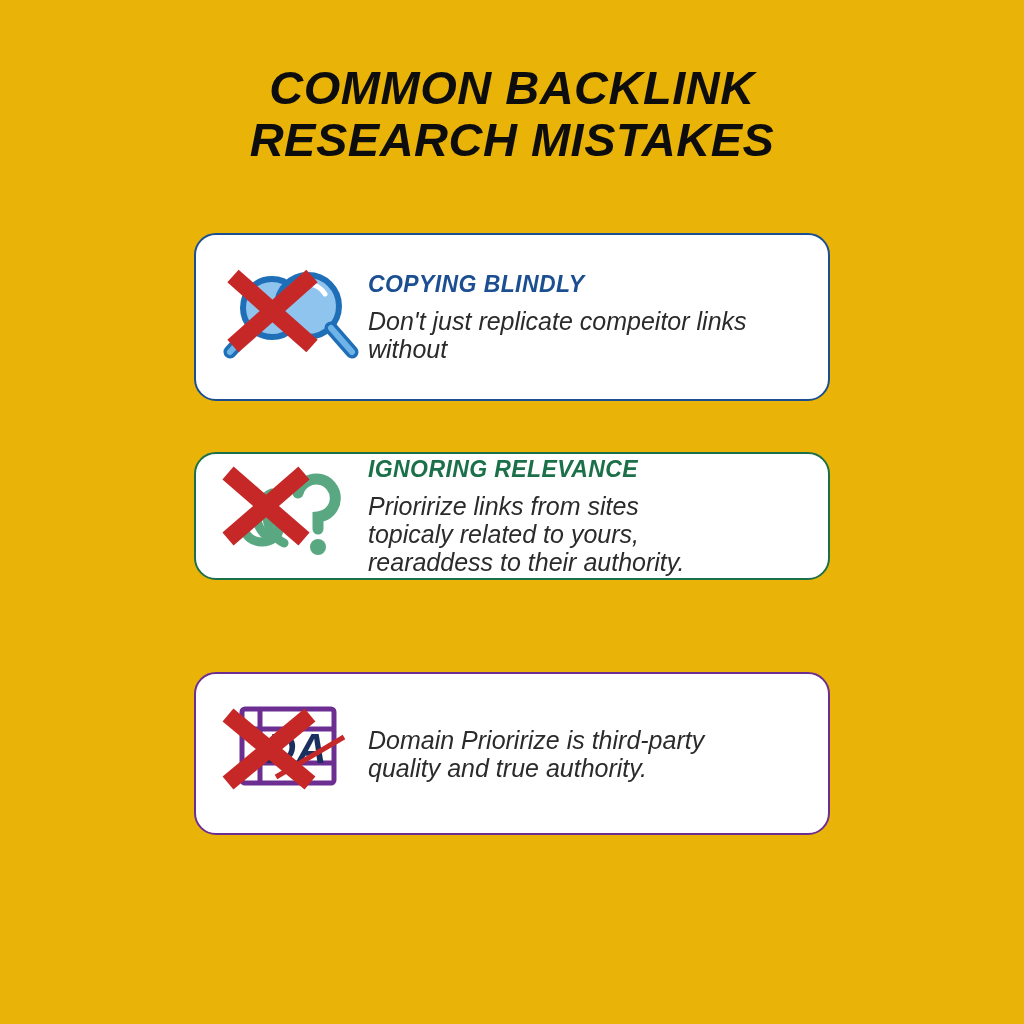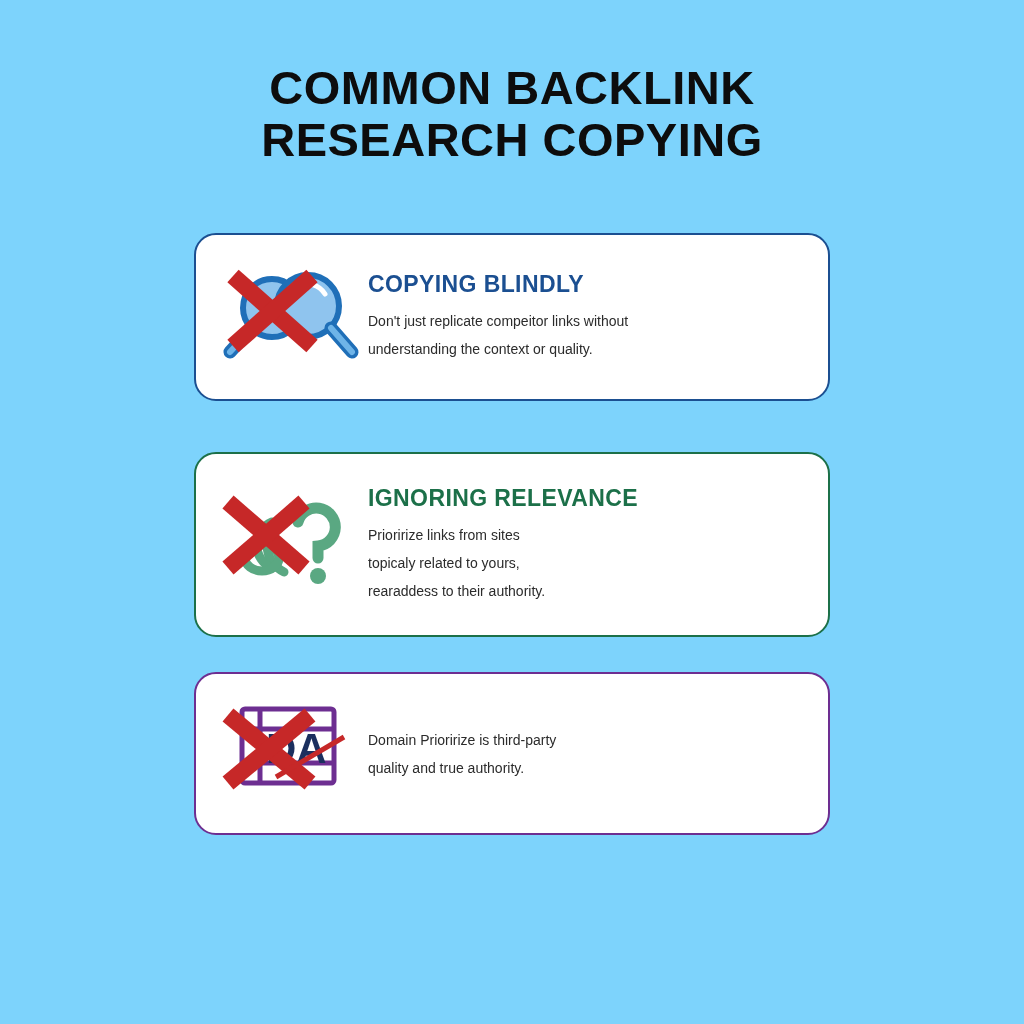--- a/index.html
+++ b/index.html
@@ -12,21 +12,22 @@
     background: #ffffff;
     font-family: "Liberation Sans", sans-serif;
     overflow: hidden;
     position: relative;
   }
   #infographic {
     position: absolute;
     left: 0; top: 0;
     width: 1024px;
     height: 1024px;
-    background: #7dd3fc;
+    background: #eab308;
+    font-style: italic;
   }
   
   .title-block {
     position: absolute;
     left: 112px;
     top: 62px;
     width: 800px;
     text-align: center;
   }
   .title-line {
@@ -44,21 +45,21 @@
     left: 194px;
     width: 636px;
     box-sizing: border-box;
     border-radius: 22px;
     border: 2.5px solid #999;
     background: #ffffff;
     display: flex;
     align-items: center;
   }
   #card-0 { top: 233px;  height: 168px; border-color: #1b4f91; }
-  #card-1 { top: 452px;  height: 185px; border-color: #1c7049; }
+  #card-1 { top: 452px;  height: 128px; border-color: #1c7049; }
   #card-2 { top: 672px;  height: 163px; border-color: #6d2e91; }
 
   .card-icon {
     flex: 0 0 auto;
     width: 150px;
     height: 118px;
     margin-left: 18px;
     display: flex;
     align-items: center;
     justify-content: center;
@@ -75,36 +76,36 @@
     letter-spacing: 0.4px;
     margin: 0 0 10px 0;
     line-height: 26px;
   }
   #card-0 .card-heading { color: #1b4f91; }
   #card-1 .card-heading { color: #1c7049; }
   #card-2 .card-heading { color: #6d2e91; }
 
   .card-body {
     font-family: "Liberation Sans", sans-serif;
-    font-size: 14px;
+    font-size: 25px;
     line-height: 28px;
     color: #2b2b2b;
     margin: 0;
   }
   .card-body .ln { display: block; }
   svg { display: block; }
 </style>
 </head>
 <body>
 
 <div id="infographic">
 
   <div class="title-block">
     <div class="title-line">COMMON BACKLINK</div>
-    <div class="title-line">RESEARCH COPYING</div>
+    <div class="title-line">RESEARCH MISTAKES</div>
   </div>
 
   <div class="card" id="card-0">
     <div class="card-icon">
       <svg width="150" height="118" viewBox="0 0 150 118">
 
         <g>
           <circle cx="58" cy="50" r="29" fill="#8fc4ee" stroke="#1f6fb8" stroke-width="6"></circle>
           <line x1="37" y1="71" x2="16" y2="94" stroke="#1f6fb8" stroke-width="13" stroke-linecap="round"></line>
           <line x1="37" y1="71" x2="16" y2="94" stroke="#6eb4e8" stroke-width="6" stroke-linecap="round"></line>
@@ -120,21 +121,20 @@
         <g stroke="#c62828" stroke-width="17" stroke-linecap="butt">
           <line x1="19" y1="18" x2="98" y2="88"></line>
           <line x1="98" y1="18" x2="19" y2="88"></line>
         </g>
       </svg>
     </div>
     <div class="card-text">
       <div class="card-heading">COPYING BLINDLY</div>
       <div class="card-body">
         <span class="ln">Don't just replicate compeitor links without</span>
-        <span class="ln">understanding the context or quality.</span>
       </div>
     </div>
   </div>
 
   <div class="card" id="card-1">
     <div class="card-icon">
       <svg width="150" height="118" viewBox="0 0 150 118">
 
         <g fill="none" stroke="#5aa882" stroke-width="9" stroke-linecap="round">
           <path d="M 70 32 A 30 30 0 0 0 70 86"></path>

